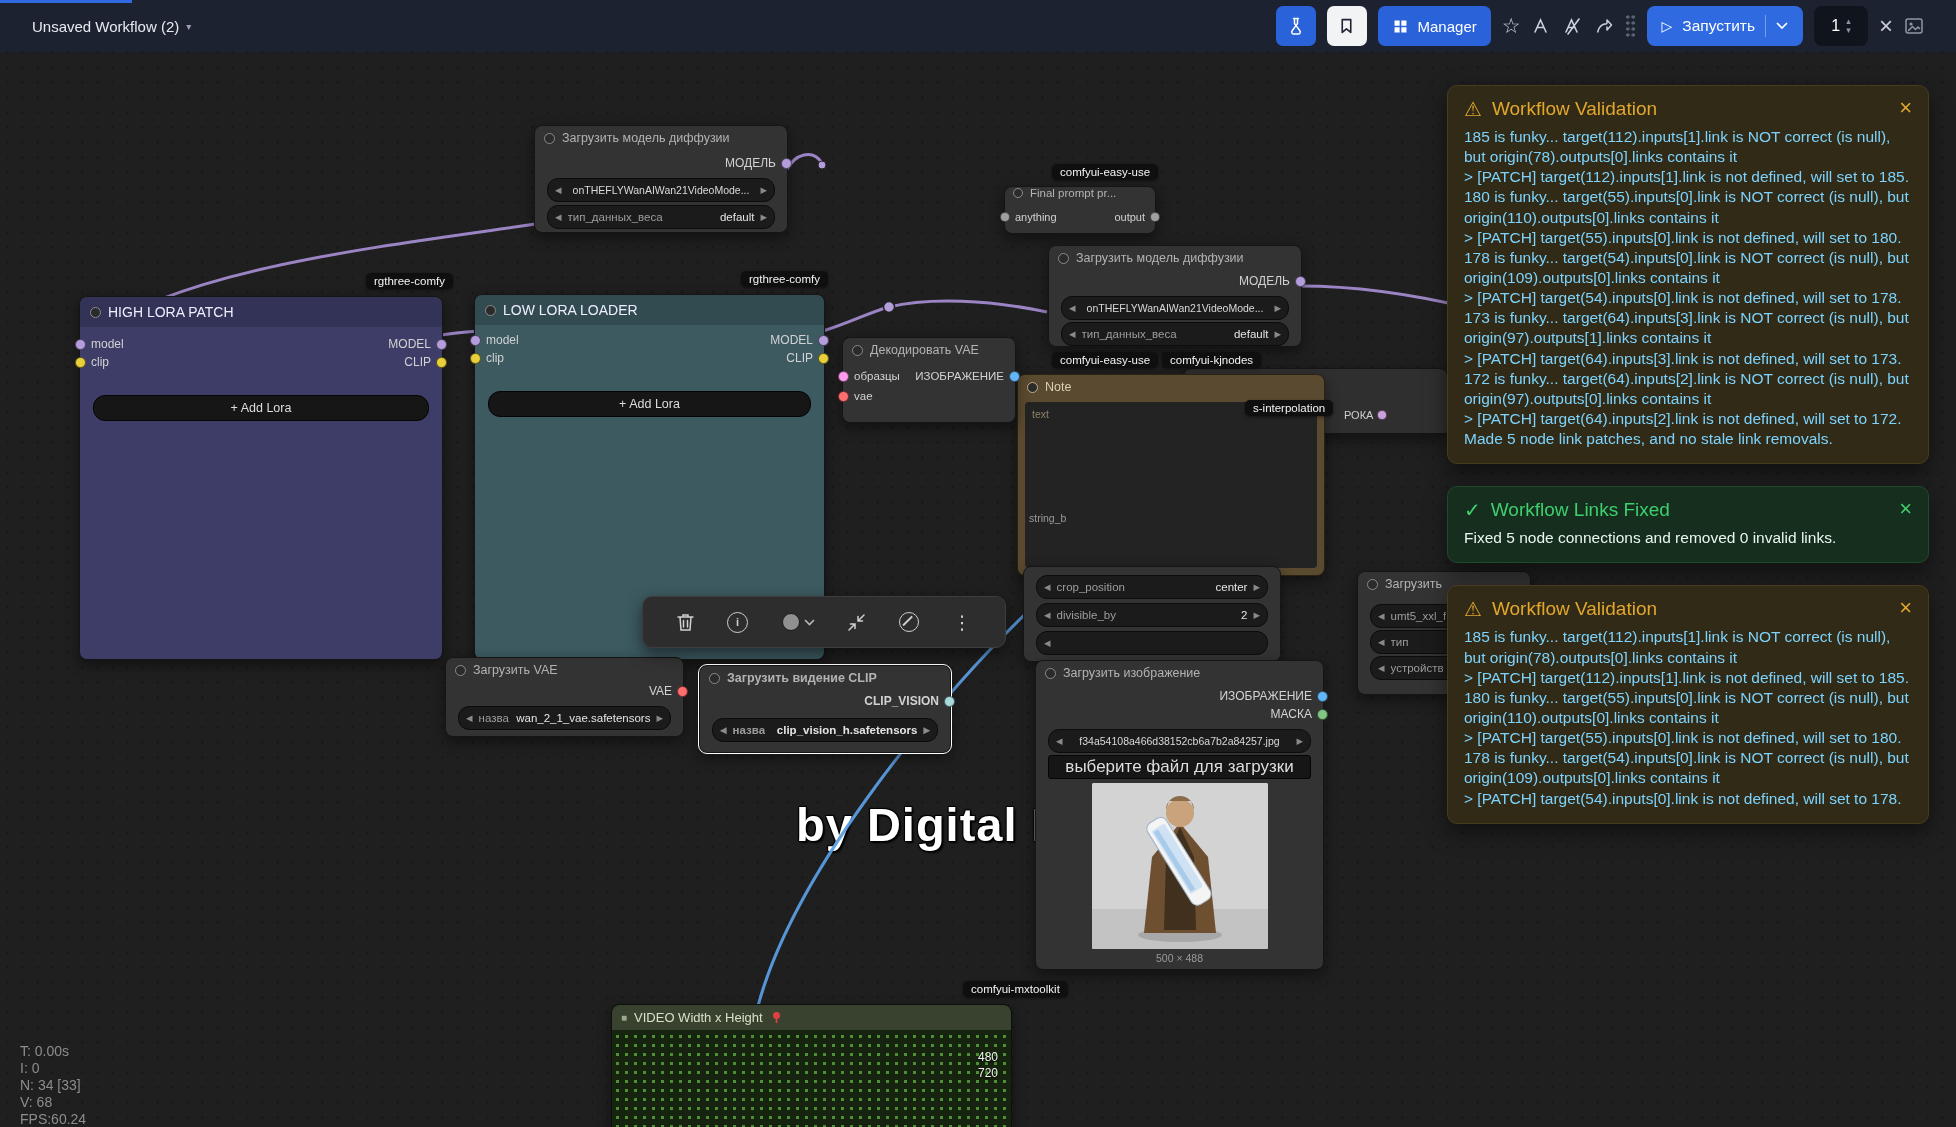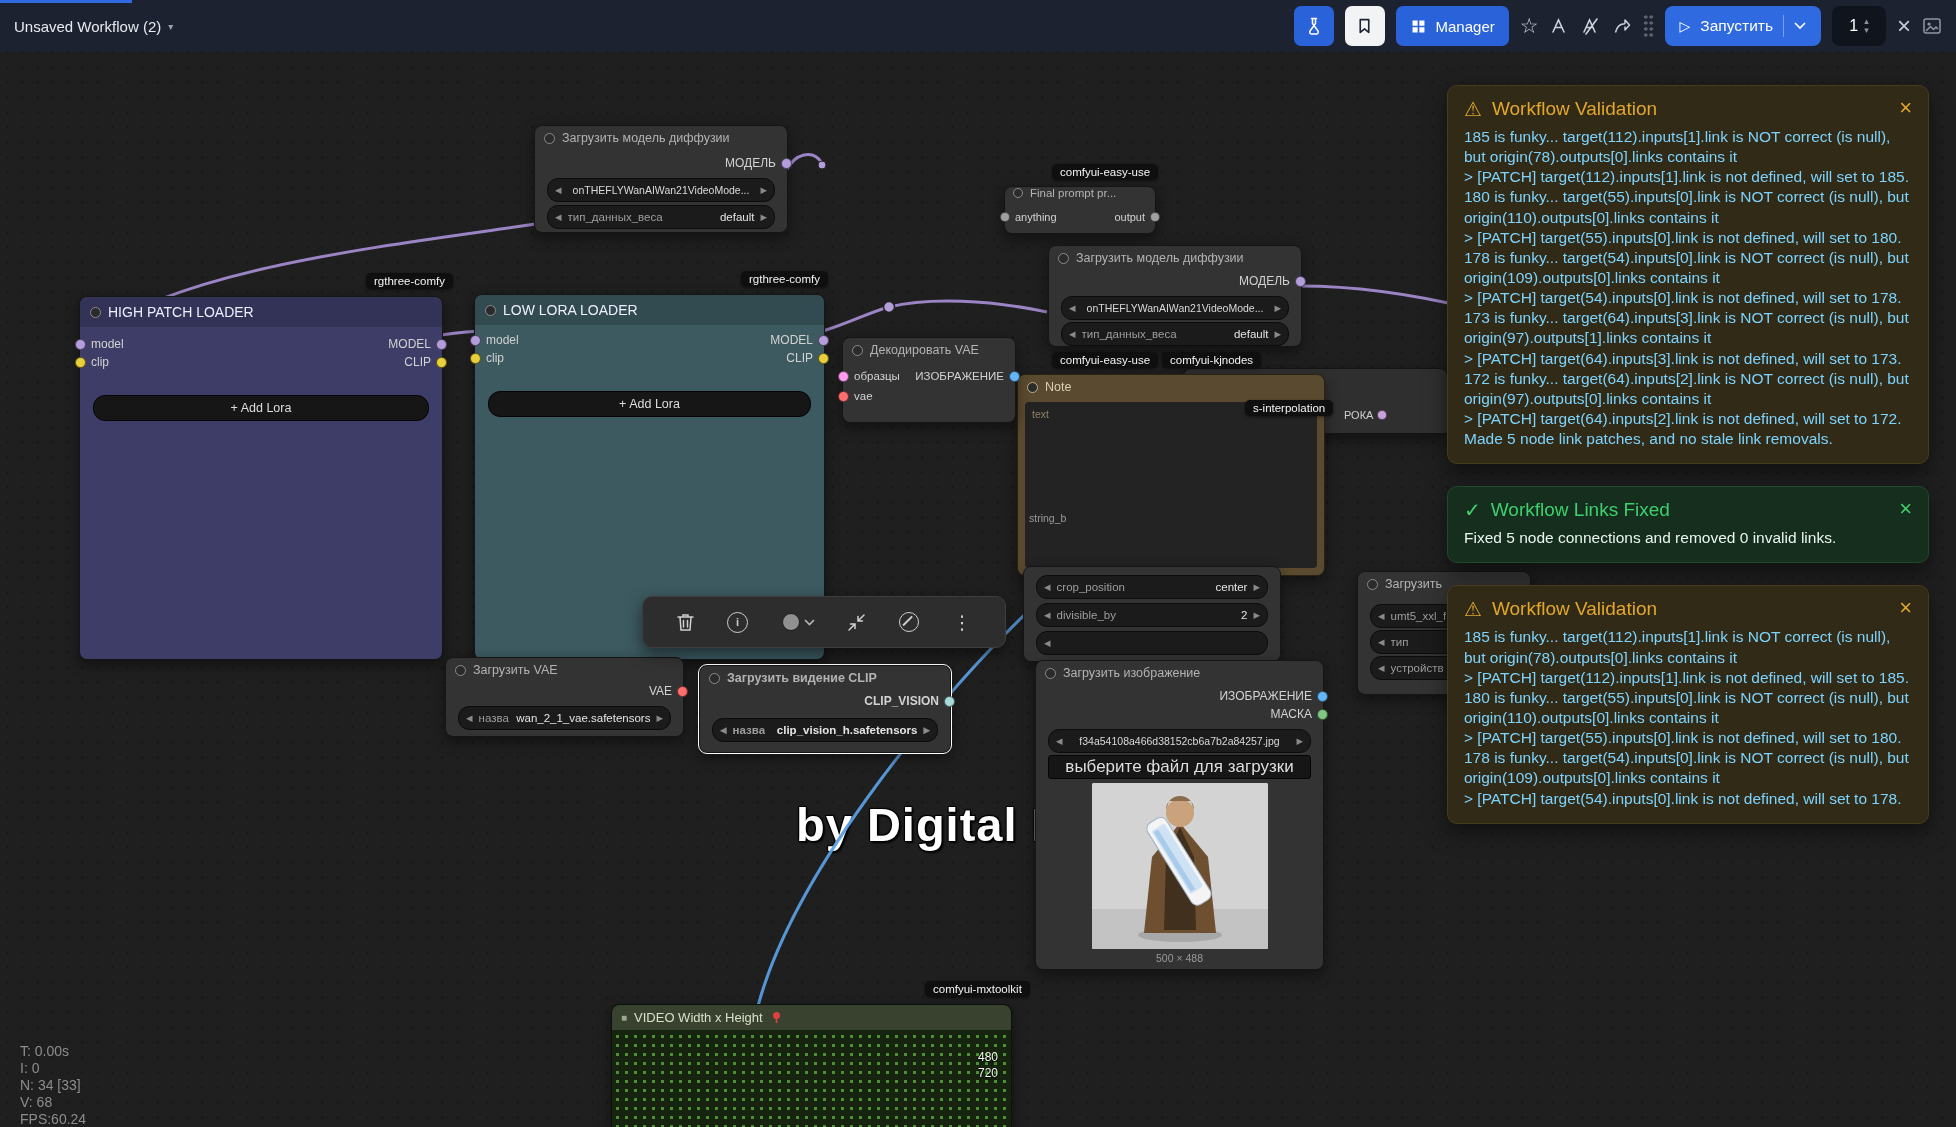--- a/index.html
+++ b/index.html
@@ -63,21 +63,21 @@
   .info-circle{width:19px;height:19px;border:1.6px solid #cfcfcf;border-radius:50%;display:flex;
     align-items:center;justify-content:center;font-size:11px;font-weight:700;color:#cfcfcf;}
   .color-dot{width:16px;height:16px;border-radius:50%;background:#909090;border:1px solid #1c1c1c;}
   .ban{width:18px;height:18px;border:1.7px solid #cfcfcf;border-radius:50%;position:relative;}
   .ban::after{content:"";position:absolute;left:1px;top:7px;width:13px;height:1.7px;background:#cfcfcf;
     transform:rotate(-45deg);}
   
   #stats{position:absolute;left:20px;top:1043px;z-index:3;font-size:14px;line-height:17px;color:#8d8d8d;}
   
   #topbar{position:absolute;top:0;left:0;right:0;height:52px;background:#1c2230;z-index:40;
-    display:flex;align-items:center;justify-content:space-between;padding:0 14px;box-sizing:border-box;}
+    display:flex;align-items:center;justify-content:space-between;padding:0 32px;box-sizing:border-box;}
   #tab-indicator{position:absolute;left:0;top:0;width:132px;height:3px;background:#2f6ae0;}
   .wf-title{display:flex;align-items:center;gap:7px;color:#e7eaf0;font-size:15px;cursor:default;}
   .tb-right{display:flex;align-items:center;gap:11px;}
   .tbtile{width:40px;height:40px;border-radius:7px;display:flex;align-items:center;justify-content:center;flex:none;}
   .tbtile.blue{background:#2a62d9;}
   .tbtile.white{background:#f2f3f5;}
   .tbbtn{height:40px;border-radius:7px;background:#2a62d9;display:flex;align-items:center;gap:9px;
     padding:0 14px;color:#ffffff;font-size:15px;}
   .tbicon{color:#ccd2dc;font-size:19px;display:flex;align-items:center;}
   .grip{width:11px;height:24px;background:radial-gradient(circle,#596273 1.5px,transparent 1.7px);
@@ -122,21 +122,21 @@
     <circle cx="889" cy="307" r="5.5" fill="#b39ddb" stroke="#222" stroke-width="1.5"></circle>
     <circle cx="822" cy="165" r="4" fill="#b39ddb" stroke="#222" stroke-width="1"></circle>
   </svg>
 
   <div class="badge" style="left:1052px;top:164px;">comfyui-easy-use</div>
   <div class="badge" style="left:366px;top:273px;">rgthree-comfy</div>
   <div class="badge" style="left:741px;top:271px;">rgthree-comfy</div>
   <div class="badge" style="left:1052px;top:352px;">comfyui-easy-use</div>
   <div class="badge" style="left:1162px;top:352px;">comfyui-kjnodes</div>
   <div class="badge" style="left:1245px;top:352px;margin-top:48px;">s-interpolation</div>
-  <div class="badge" style="left:925px;top:981px;">comfyui-mxtoolkit</div>
+  <div class="badge" style="left:963px;top:981px;">comfyui-mxtoolkit</div>
 
   <div class="node" style="left:534px;top:125px;width:252px;height:106px;">
     <div class="nheader">
       <span class="ndot"></span>
       <span>Загрузить модель диффузии</span>
     </div>
     <div class="port out" style="top:30px;">
       <span>МОДЕЛЬ</span>
       <span class="pdot" style="background:#B39DDB;"></span>
     </div>
@@ -234,21 +234,21 @@
       <span class="warrow">▶</span>
     </div>
     <div class="widget" style="top:64px;">
       <span class="warrow">◀</span>
     </div>
   </div>
 
   <div class="node lora" style="left:79px;top:296px;width:362px;height:362px;">
     <div class="nheader">
       <span class="ndot"></span>
-      <span>HIGH PATCH LOADER</span>
+      <span>HIGH LORA PATCH</span>
     </div>
     <div class="port in" style="top:40px;">
       <span class="pdot" style="background:#B39DDB;"></span>
       <span>model</span>
     </div>
     <div class="port in" style="top:58px;">
       <span class="pdot" style="background:#E8CF3C;"></span>
       <span>clip</span>
     </div>
     <div class="port out" style="top:40px;">

